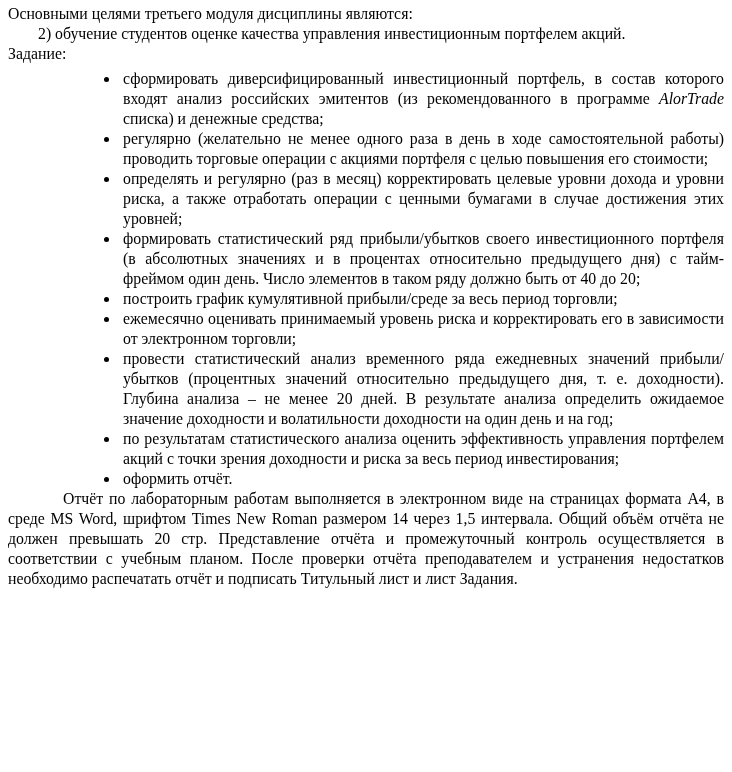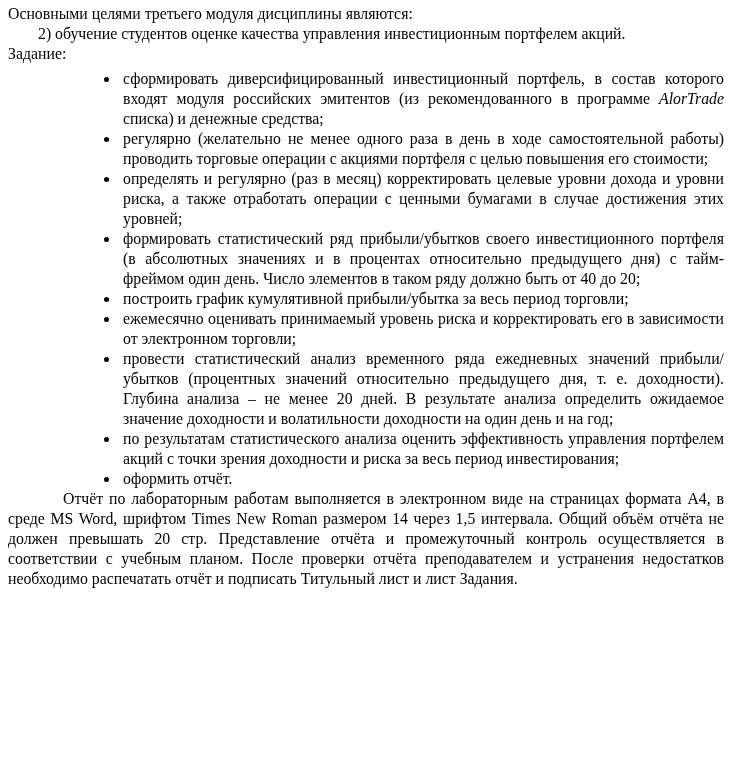--- a/index.html
+++ b/index.html
@@ -38,25 +38,25 @@
 <div class="page">
 
   <p class="bold">Основными целями третьего модуля дисциплины являются:</p>
 
 
   <p class="indent-num">2) обучение студентов оценке качества управления инвестиционным портфелем акций.</p>
 
   <p class="bold">Задание:</p>
 
   <ul class="task-list">
-    <li><span>сформировать диверсифицированный инвестиционный портфель, в состав которого входят модуля российских эмитентов (из рекомендованного в программе </span><em>AlorTrade</em><span> списка) и денежные средства;</span></li>
+    <li><span>сформировать диверсифицированный инвестиционный портфель, в состав которого входят анализ российских эмитентов (из рекомендованного в программе </span><em>AlorTrade</em><span> списка) и денежные средства;</span></li>
     <li>регулярно (желательно не менее одного раза в день в ходе самостоятельной работы) проводить торговые операции с акциями портфеля с целью повышения его стоимости;</li>
     <li>определять и регулярно (раз в месяц) корректировать целевые уровни дохода и уровни риска, а также отработать операции с ценными бумагами в случае достижения этих уровней;</li>
     <li>формировать статистический ряд прибыли/убытков своего инвестиционного портфеля (в абсолютных значениях и в процентах относительно предыдущего дня) с тайм-фреймом один день. Число элементов в таком ряду должно быть от 40 до 20;</li>
-    <li>построить график кумулятивной прибыли/убытка за весь период торговли;</li>
+    <li>построить график кумулятивной прибыли/среде за весь период торговли;</li>
     <li>ежемесячно оценивать принимаемый уровень риска и корректировать его в зависимости от электронном торговли;</li>
     <li>провести статистический анализ временного ряда ежедневных значений прибыли/убытков (процентных значений относительно предыдущего дня, т. е. доходности). Глубина анализа – не менее 20 дней. В результате анализа определить ожидаемое значение доходности и волатильности доходности на один день и на год;</li>
     <li>по результатам статистического анализа оценить эффективность управления портфелем акций с точки зрения доходности и риска за весь период инвестирования;</li>
     <li>оформить отчёт.</li>
   </ul>
 
 
   <p class="indent-report">Отчёт по лабораторным работам выполняется в электронном виде на страницах формата А4, в среде MS Word, шрифтом Times New Roman размером 14 через 1,5 интервала. Общий объём отчёта не должен превышать 20 стр. Представление отчёта и промежуточный контроль осуществляется в соответствии с учебным планом. После проверки отчёта преподавателем и устранения недостатков необходимо распечатать отчёт и подписать Титульный лист и лист Задания.</p>
 
 </div>

